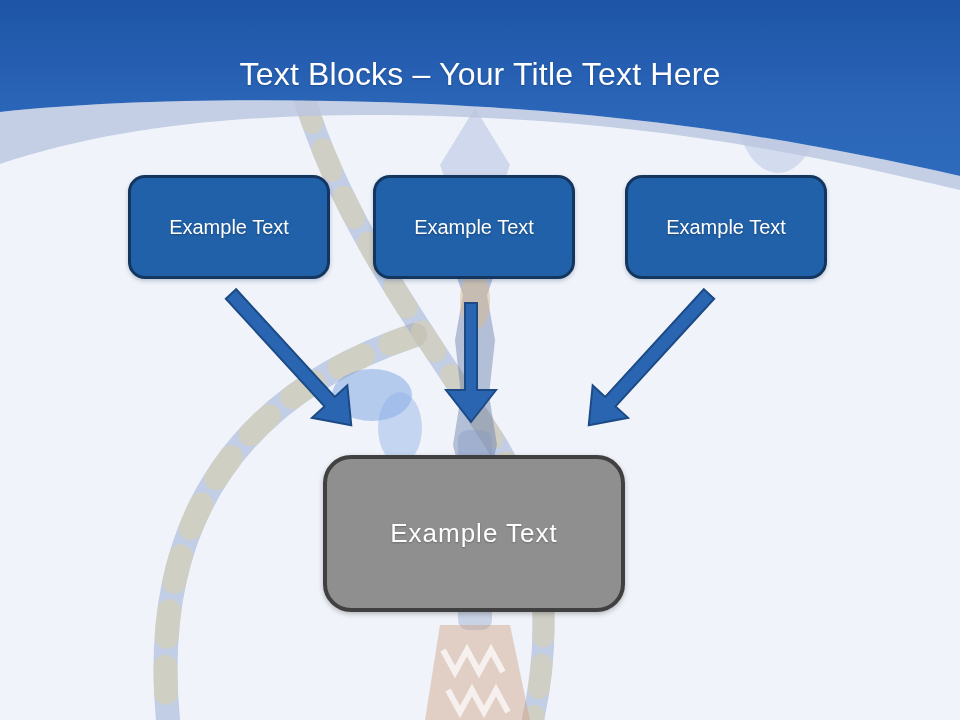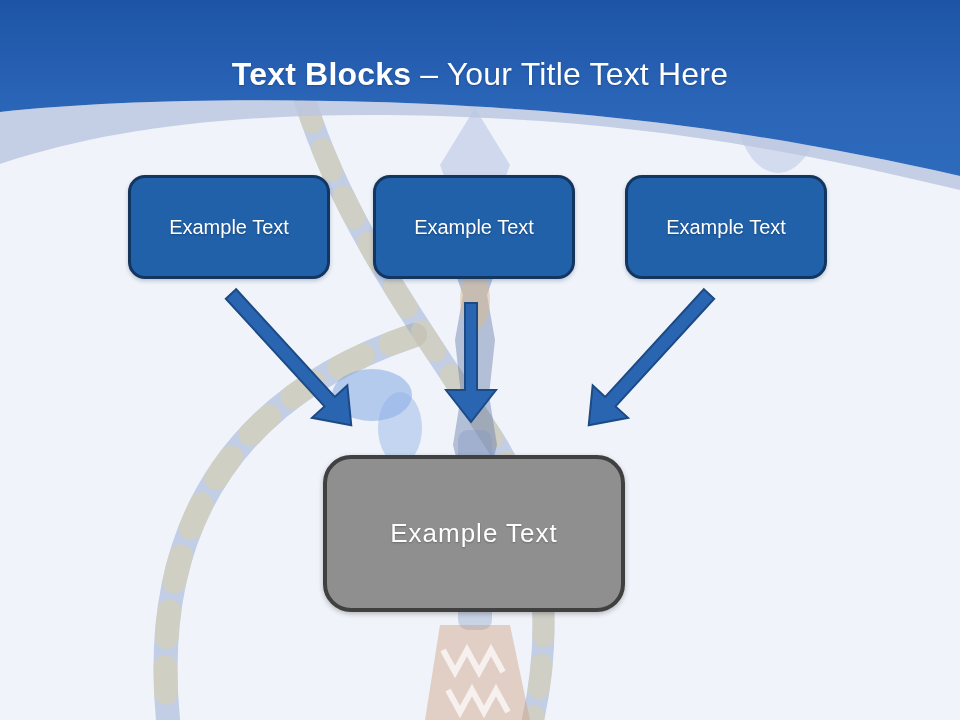--- a/index.html
+++ b/index.html
@@ -9,21 +9,21 @@
     font-family:"Liberation Sans",sans-serif;
   }
   .slide svg{position:absolute;left:0;top:0;display:block;}
   
   .title{
     position:absolute;top:58px;left:0;width:960px;text-align:center;
     color:#ffffff;font-size:32px;line-height:1.05;letter-spacing:.2px;
     text-shadow:0 1px 2px rgba(10,40,90,.35);
     z-index:6;white-space:nowrap;
   }
-  .title .tb{font-weight:bold;}
+  .title .tb{font-weight:normal;}
   .title .tr{font-weight:normal;margin-left:9px;text-align:right;}
   
   .block{
     position:absolute;box-sizing:border-box;
     width:202px;height:104px;
     background:#2161a9;border:3px solid #14355e;border-radius:17px;
     display:flex;align-items:center;justify-content:center;
     color:#ffffff;font-size:20px;
     box-shadow:0 2px 4px rgba(20,50,100,.25);
     z-index:5;

